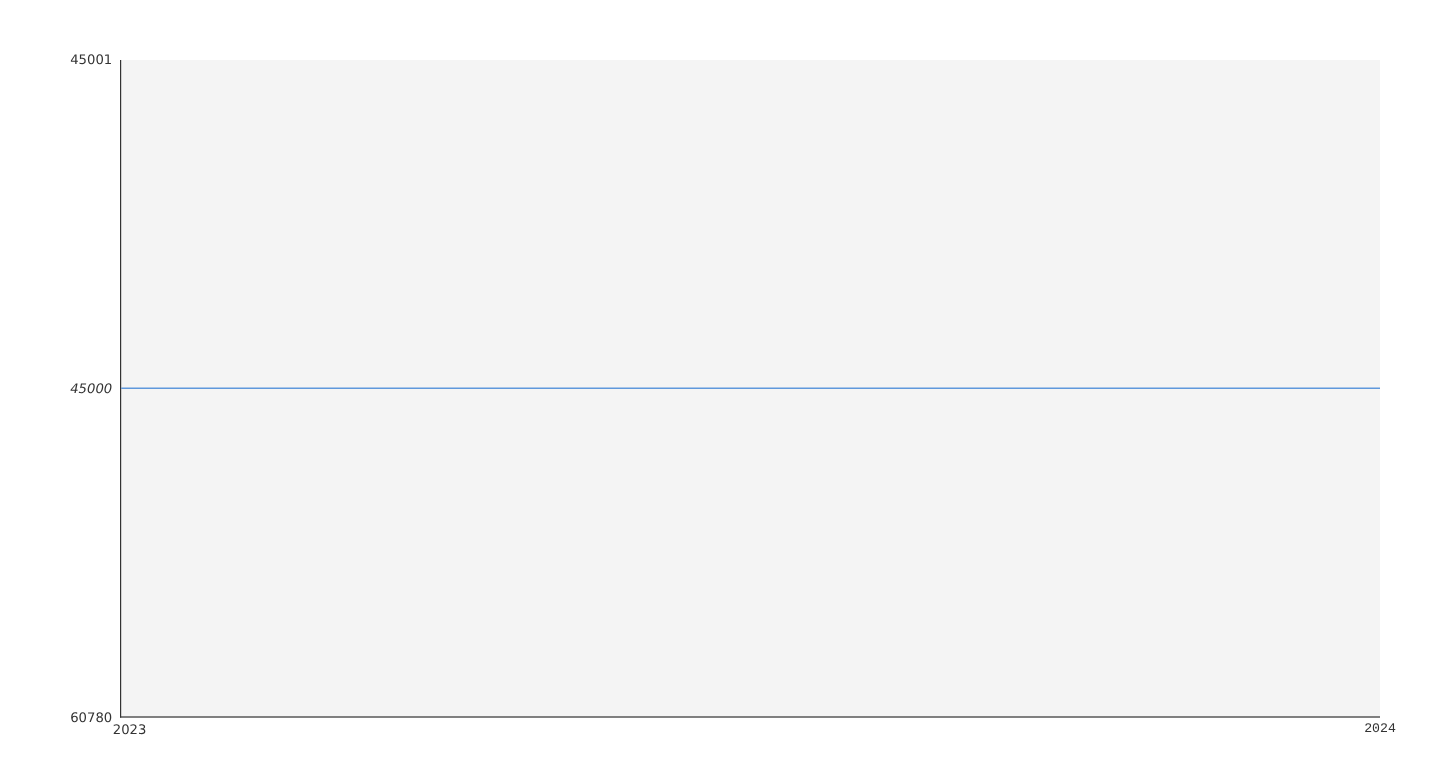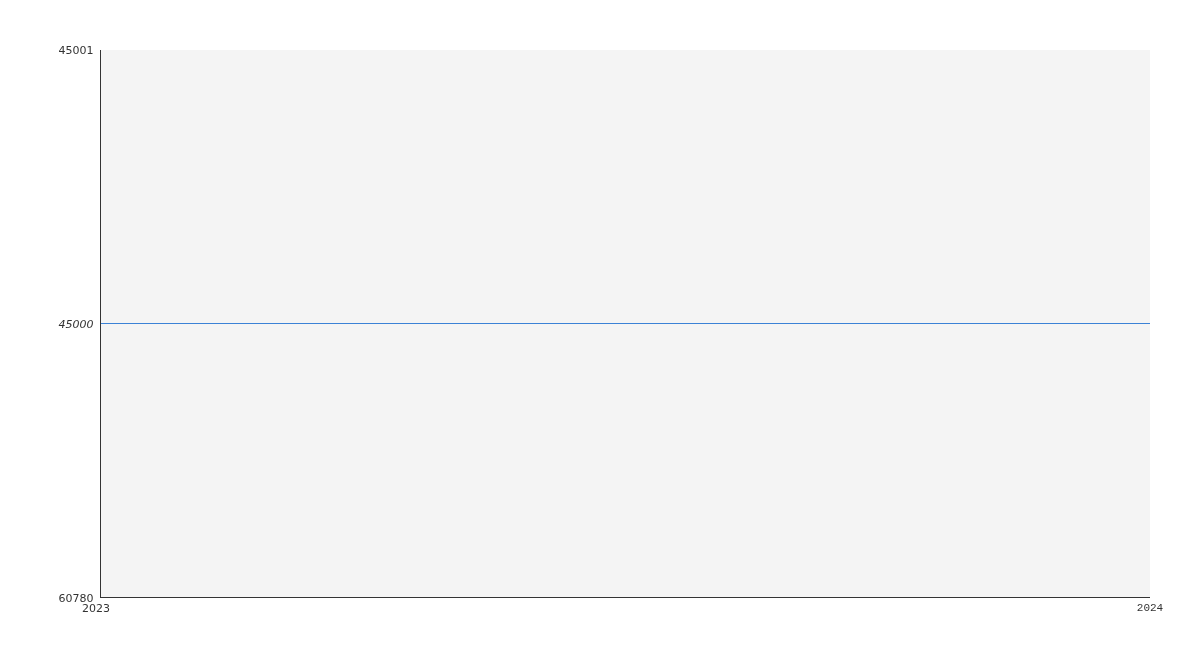--- a/index.html
+++ b/index.html
@@ -63,21 +63,21 @@
 </head>
 <body>
 
 <div class="chart-wrap">
 
 
   <div class="y-tick" style="top:50px;">45001</div>
   <div class="y-tick" style="top:324px;font-style:italic;">45000</div>
   <div class="y-tick" style="top:598px;">60780</div>
 
-  <div class="x-tick" style="left:96px;">2023</div>
+  <div class="x-tick" style="left:108px;">2023</div>
   <div class="x-tick" style="left:1150px;font-family:Liberation Mono, monospace;">2024</div>
 
   <div class="plot-area">
 
     <div class="data-line" style="top:273px;"></div>
   </div>
 
 </div>
 
 </body></html>

